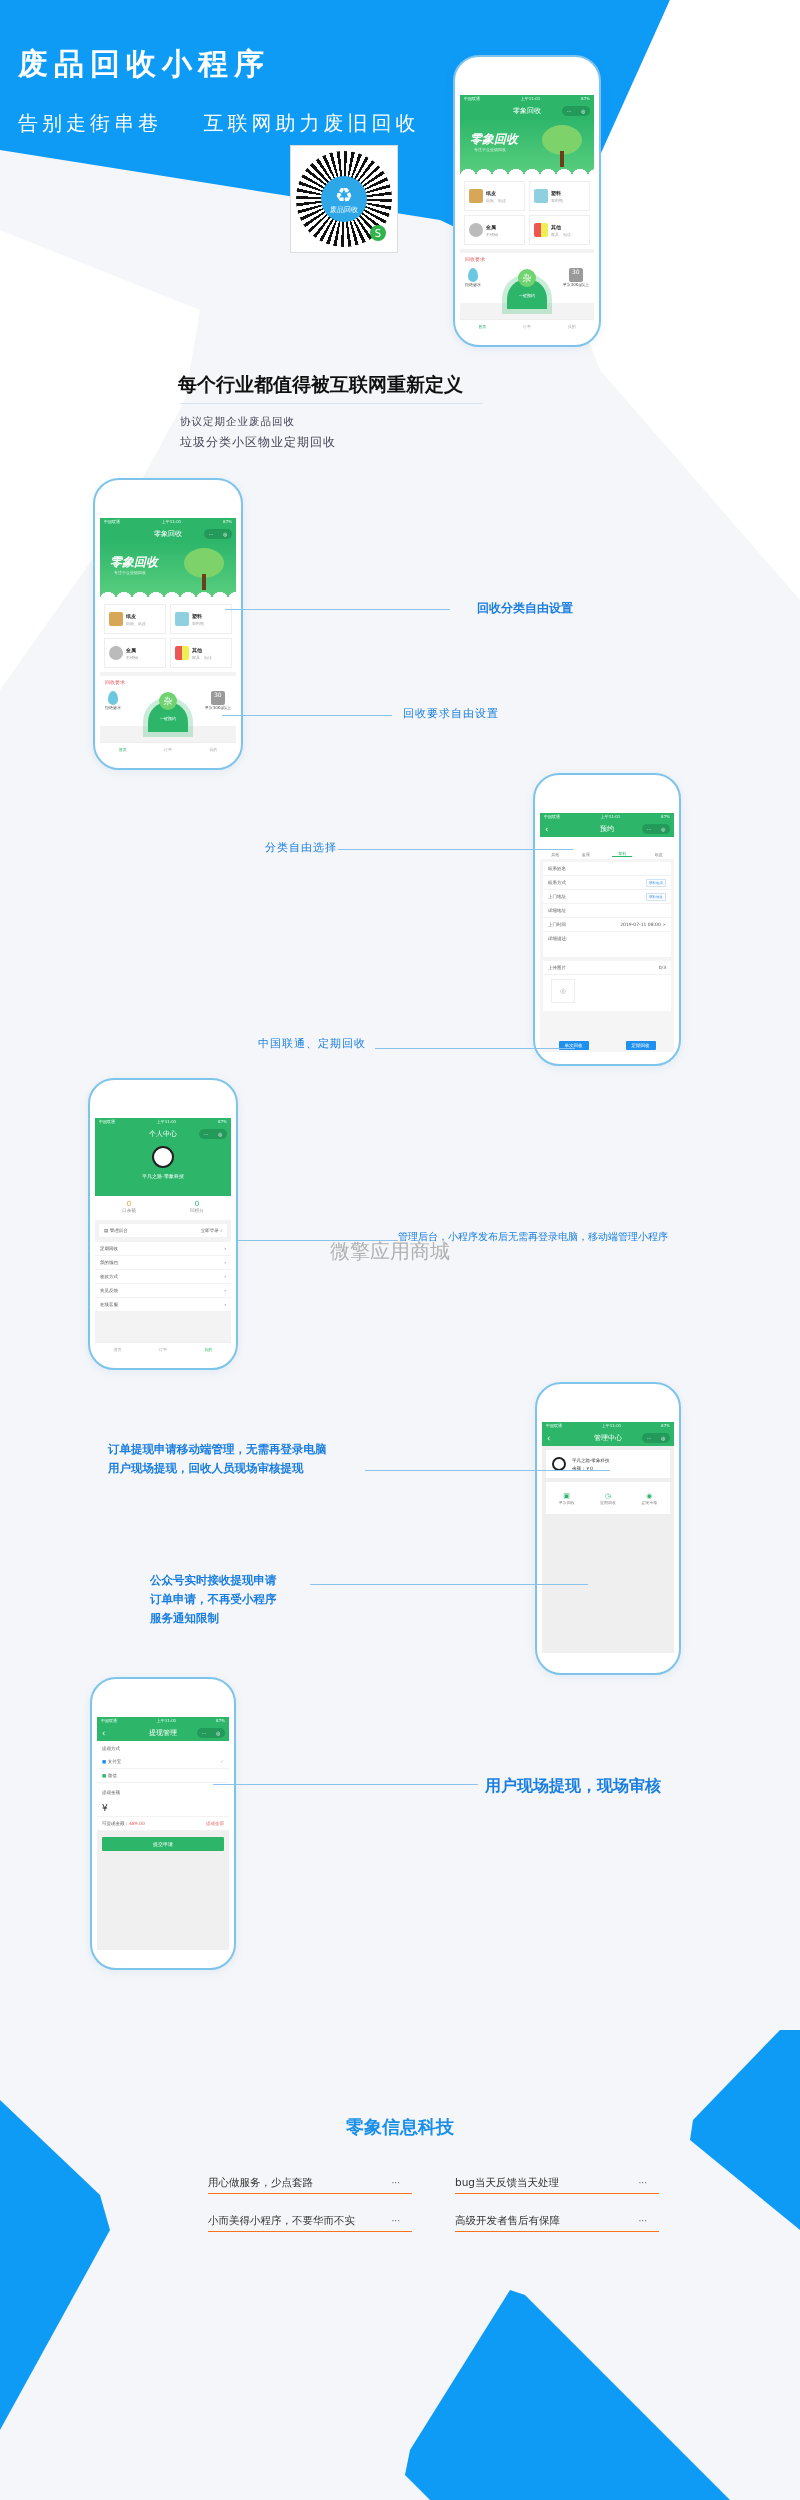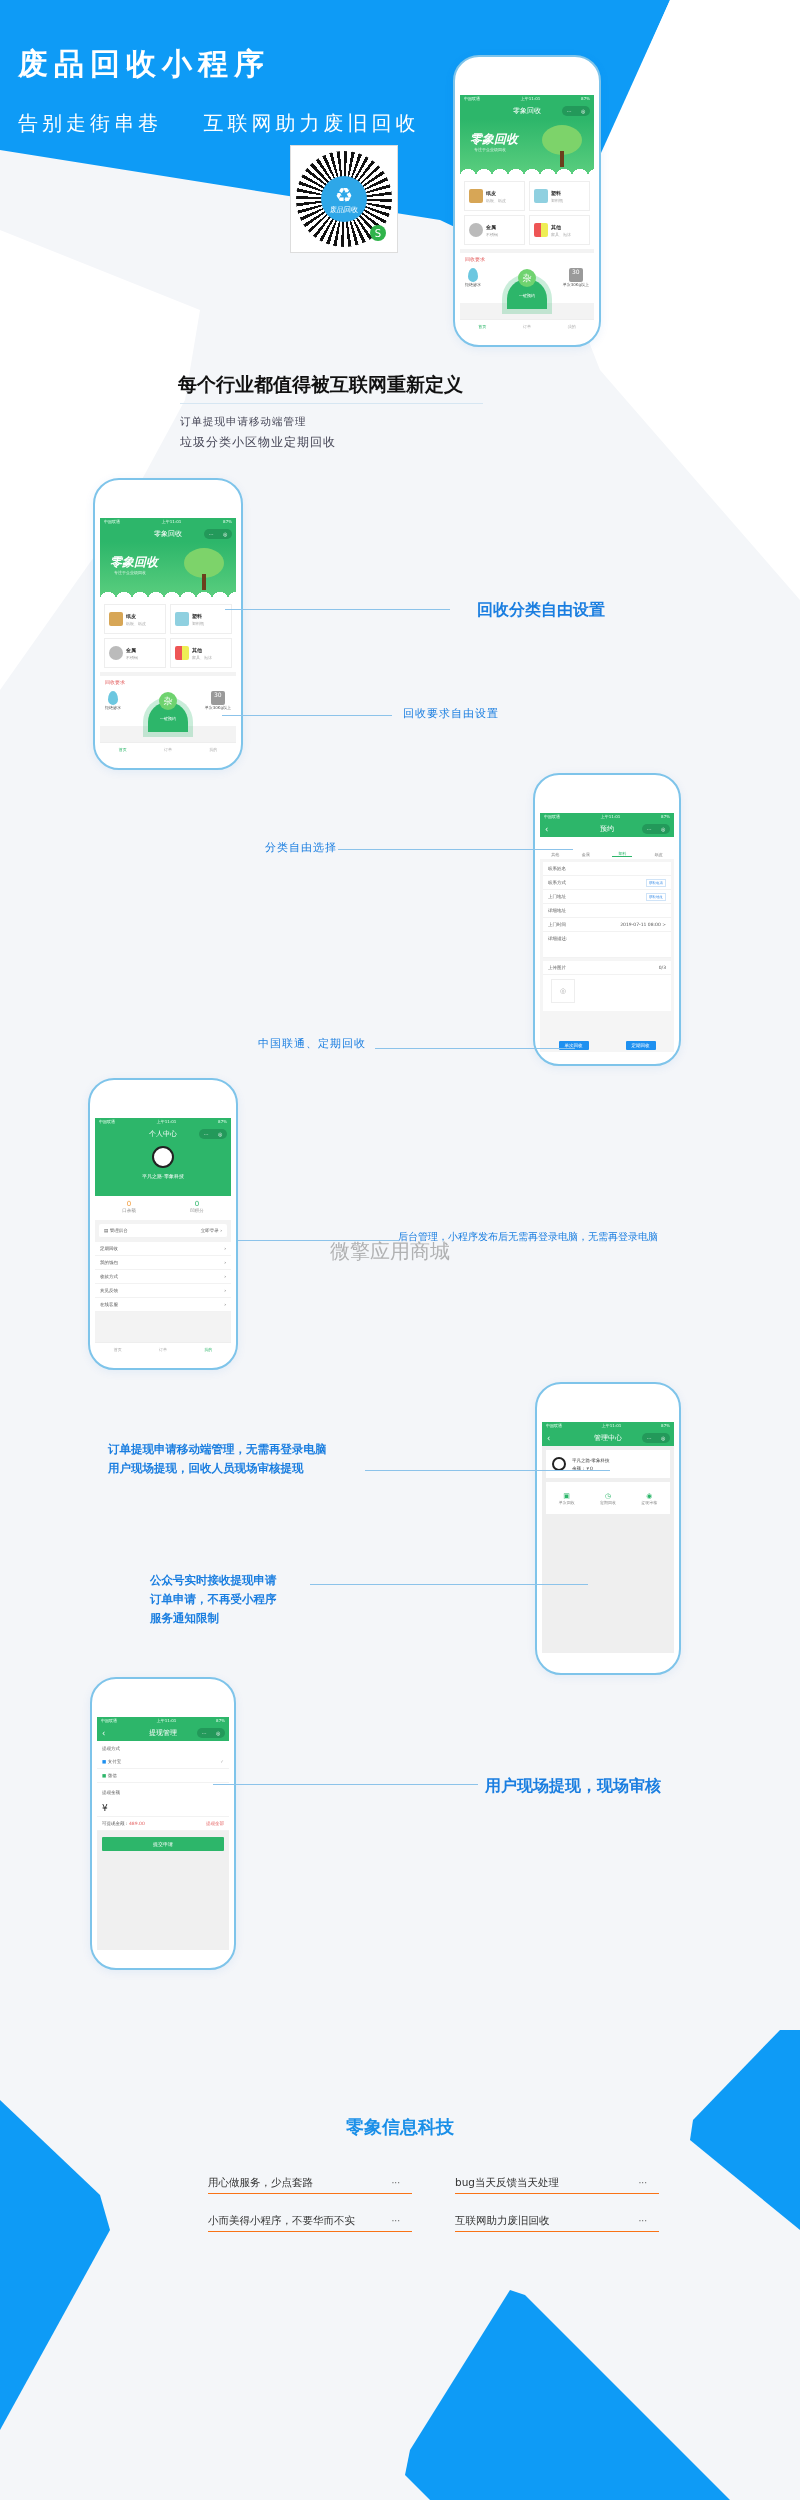--- a/index.html
+++ b/index.html
@@ -37,21 +37,21 @@
 .req .row{display:flex;justify-content:space-between;align-items:flex-end;margin-top:6px;font-size:4px;color:#555}
 .req .drop{width:10px;height:14px;background:#6cc7e0;border-radius:50% 50% 50% 50%/60% 60% 40% 40%;margin:0 auto}
 .req .wt{width:14px;height:14px;background:#9a9a9a;border-radius:2px;color:#fff;font-size:6px;text-align:center;margin:0 auto}
 .req .mid{position:absolute;left:50%;bottom:-6px;transform:translateX(-50%);width:40px;height:30px;border-radius:20px 20px 0 0;background:#2db66a;color:#fff;font-size:4px;text-align:center;padding-top:14px;box-shadow:0 0 0 5px rgba(45,182,106,.25)}
 .req .mid .za{position:absolute;left:50%;top:-10px;transform:translateX(-50%);width:18px;height:18px;border-radius:50%;background:#6fd36f;color:#fff;font-size:9px;line-height:18px}
 .tabbar{position:absolute;left:0;right:0;bottom:0;height:14px;background:#fff;border-top:1px solid #eee;display:flex;justify-content:space-around;align-items:center;font-size:4px;color:#aaa}
 .tabbar .on{color:#2db66a}
 .form-row{height:14px;border-bottom:1px solid #f2f2f2;background:#fff;display:flex;justify-content:space-between;align-items:center;padding:0 5px;font-size:4.5px;color:#555}
 .pill{border:1px solid #cfe3f7;color:#3b8ee8;font-size:3.5px;padding:1px 2px}
 .btn-blue{background:#1e90f0;color:#fff;font-size:4.5px;padding:2px 6px;border-radius:1px}
-.callout{position:absolute;color:#1a7ee0;font-size:16px;white-space:nowrap}
+.callout{position:absolute;color:#1a7ee0;font-size:12px;white-space:nowrap}
 .callout.bold{font-family:"DejaVu Sans","Liberation Sans",sans-serif;font-weight:bold}
 .callout.light{font-family:"DejaVu Serif","Liberation Serif",serif;font-size:11px;letter-spacing:1px}
 .line{position:absolute;height:1px;background:#8cc3ea}
 .footer-row{position:absolute;width:204px;height:22px;border-bottom:1px solid #f97316;display:flex;justify-content:space-between;align-items:center;font-size:10.5px;color:#333}
 .footer-row span:last-child{color:#666;font-size:9px;padding-right:12px}
 </style>
 </head>
 <body>
 
 <div class="bg-shape blue" style="left:0;top:0;width:800px;height:380px;clip-path:polygon(0 0,670px 0,560px 250px,535px 265px,440px 220px,0 150px)"></div>
@@ -120,21 +120,21 @@
     <div class="tabbar">
         <span class="on">首页</span>
         <span>订单</span>
         <span>我的</span>
       </div>
   </div>
 </div>
 
 <div class="abs" style="left:178px;top:372px;font-size:19px;font-weight:bold;color:#111">每个行业都值得被互联网重新定义</div>
 <div class="line" style="left:180px;top:403px;width:303px;background:#d6e6f2"></div>
-<div class="abs serif" style="left:180px;top:415px;font-size:10.5px;color:#445;letter-spacing:1px">订单提现申请移动端管理</div>
+<div class="abs serif" style="left:180px;top:415px;font-size:10.5px;color:#445;letter-spacing:1px">协议定期企业废品回收</div>
 <div class="abs serif" style="left:180px;top:434px;font-size:12px;color:#445;letter-spacing:1px">垃圾分类小区物业定期回收</div>
 
 <div class="phone" style="left:93px;top:478px;width:150px;height:292px">
   <div class="screen" style="bottom:12px">
     <div class="status">
         <span>中国联通</span>
         <span>上午11:01</span>
         <span>87%</span>
       </div>
     <div class="navbar">
@@ -304,21 +304,21 @@
         <span>›</span>
       </div>
     <div class="tabbar">
         <span>首页</span>
         <span>订单</span>
         <span class="on">我的</span>
       </div>
   </div>
 </div>
 <div class="line" style="left:238px;top:1240px;width:160px"></div>
-<div class="callout light" style="left:398px;top:1230px;font-size:10px;letter-spacing:0">后台管理，小程序发布后无需再登录电脑，无需再登录电脑</div>
+<div class="callout light" style="left:398px;top:1230px;font-size:10px;letter-spacing:0">管理后台，小程序发布后无需再登录电脑，移动端管理小程序</div>
 <div class="abs" style="left:330px;top:1238px;font-size:20px;color:rgba(120,120,120,.55)">微擎应用商城</div>
 
 <div class="phone" style="left:535px;top:1382px;width:146px;height:293px">
   <div class="screen" style="bottom:20px;background:#efefef">
     <div class="status">
         <span>中国联通</span>
         <span>上午11:01</span>
         <span>87%</span>
       </div>
     <div class="navbar">
@@ -401,15 +401,15 @@
   </div>
 <div class="footer-row" style="left:455px;top:2172px">
     <span>bug当天反馈当天处理</span>
     <span>···</span>
   </div>
 <div class="footer-row" style="left:208px;top:2210px">
     <span>小而美得小程序，不要华而不实</span>
     <span>···</span>
   </div>
 <div class="footer-row" style="left:455px;top:2210px">
-    <span>互联网助力废旧回收</span>
+    <span>高级开发者售后有保障</span>
     <span>···</span>
   </div>
 
 </body></html>

